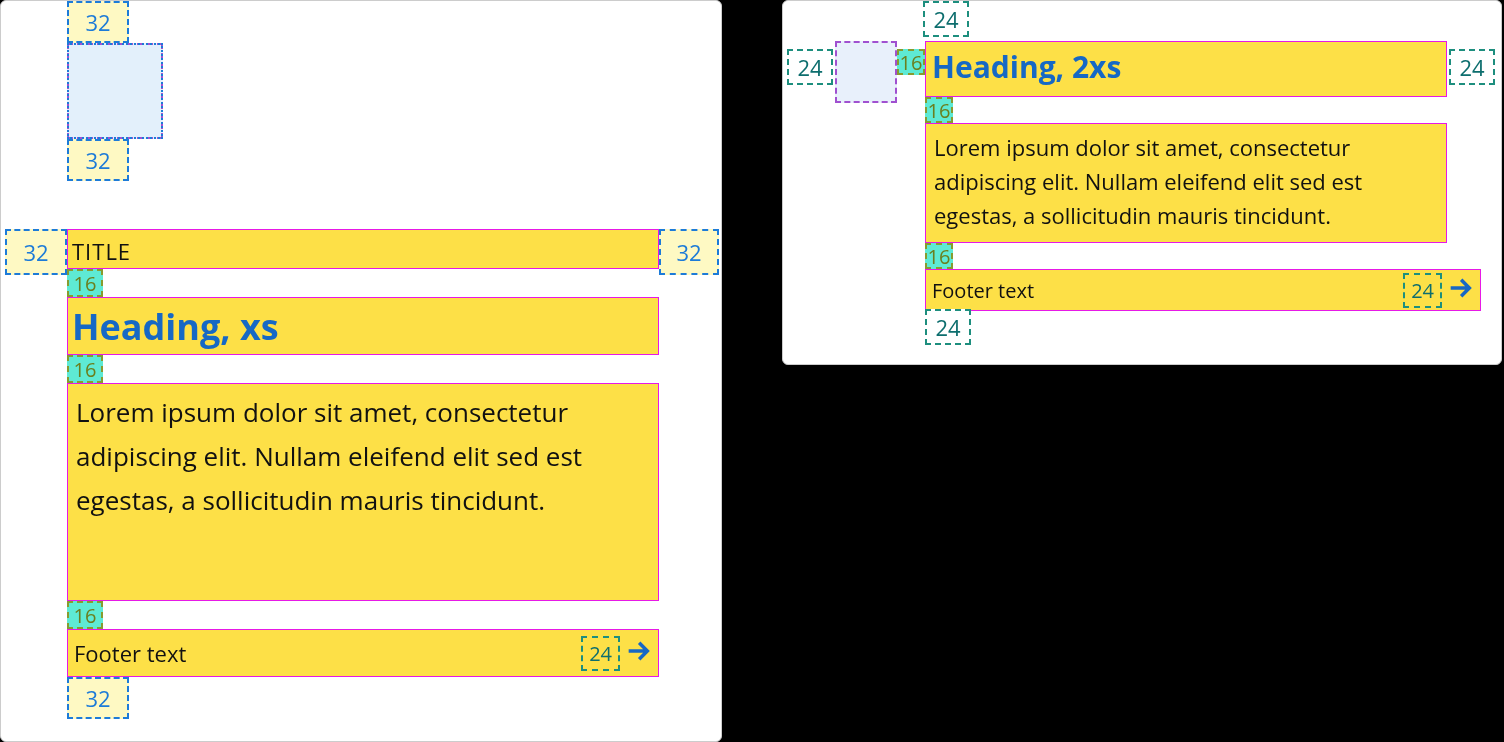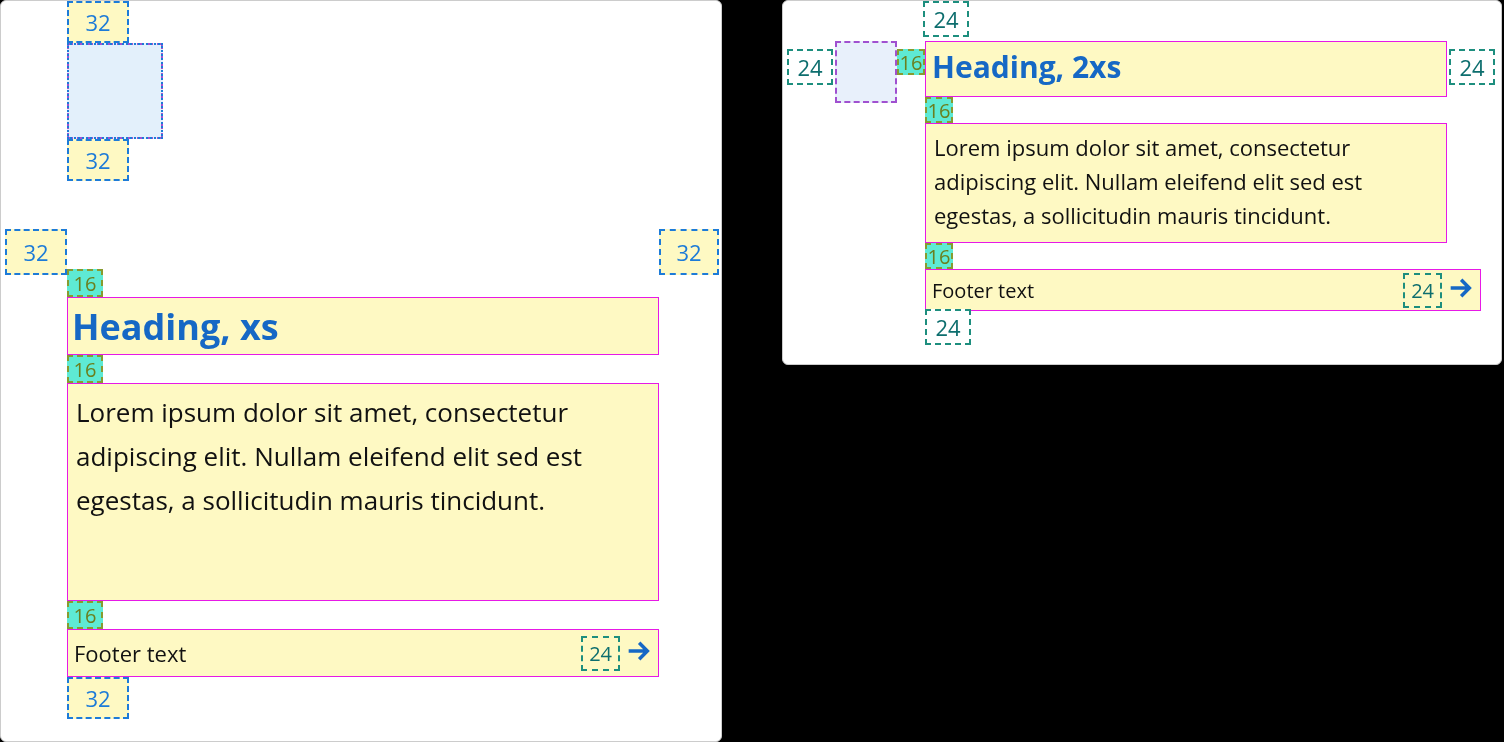--- a/index.html
+++ b/index.html
@@ -65,21 +65,21 @@
     position: absolute;
     inset: -2px;
     border: 2px dotted #1d7bd8;
   }
   .img-ph-b { background: #e8f0fb; }
 
   
   .contentbox {
     position: absolute;
     border: 1px solid #e619e6;
-    background: #fef9c3;
+    background: #fde047;
   }
 
   .title-txt {
     font-size: 22px;
     letter-spacing: 1px;
     padding: 6px 4px 6px 4px;
     color: #111;
   }
   .heading-txt {
     color: #1668c5;
@@ -133,20 +133,23 @@
   <div class="spacer blue" style="left:66px; top:0px; width:62px; height:42px;">32</div>
 
   <div class="img-ph" style="left:66px; top:42px; width:96px; height:96px;">
     <div class="img-ph-inner"></div>
   </div>
 
   <div class="spacer blue" style="left:66px; top:138px; width:62px; height:42px;">32</div>
 
   <div class="spacer blue" style="left:4px; top:228px; width:62px; height:46px;">32</div>
 
+  <div class="contentbox" style="left:66px; top:228px; width:592px; height:40px;">
+    <div class="title-txt">TITLE</div>
+  </div>
 
   <div class="spacer blue" style="left:658px; top:228px; width:60px; height:46px;">32</div>
 
   <div class="spacer olive" style="left:66px; top:268px; width:36px; height:28px;">16</div>
 
   <div class="contentbox" style="left:66px; top:296px; width:592px; height:58px;">
     <div class="heading-txt">Heading, xs</div>
   </div>
 
   <div class="spacer olive" style="left:66px; top:354px; width:36px; height:28px;">16</div>

